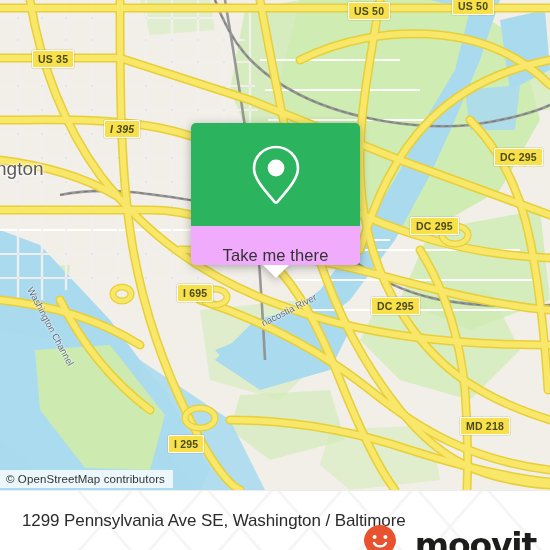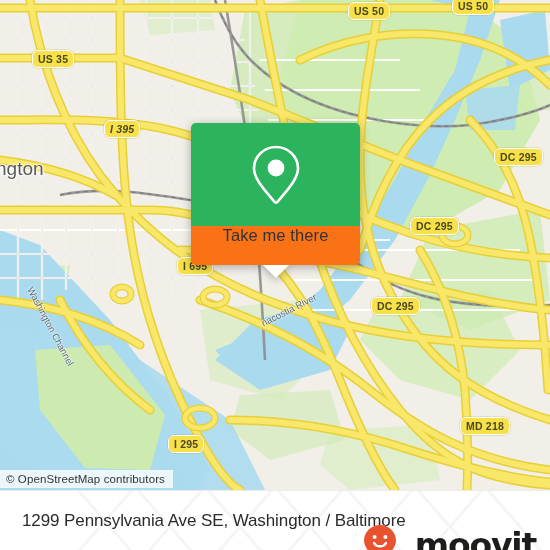--- a/index.html
+++ b/index.html
@@ -26,21 +26,21 @@
     letter-spacing:.1px;
     white-space:nowrap;
     z-index:40;
   }
 
   
   .shield{
     position:absolute;z-index:30;
     background:#f7e04a;
     border:1.5px solid #ffffff;
-    border-radius:6px;
+    border-radius:1px;
     color:#4a4a1b;
     font-size:10.5px;font-weight:bold;
     line-height:1;
     padding:2.5px 5px 3px 5px;
     white-space:nowrap;
     box-shadow:0 0 0 .5px rgba(150,140,40,.35);
     letter-spacing:.2px;
   }
 
   
@@ -66,23 +66,23 @@
     filter:drop-shadow(0 2px 5px rgba(0,0,0,.3));
   }
   .card-top{
     height:103px;
     background:#2bb35e;
     border-radius:5px 5px 0 0;
     display:flex;align-items:center;justify-content:center;
   }
   .card-bottom{
     height:39px;
-    background:#f97316;
+    background:#f0abfc;
     border-radius:0 0 5px 5px;
-    display:flex;align-items:flex-start;justify-content:center;
+    display:flex;align-items:flex-end;justify-content:center;
     position:relative;
   }
   .card-bottom .cta{
     font-size:16.5px;color:#333;letter-spacing:.1px;
   }
   .card-tail{
     position:absolute;left:50%;top:100%;
     margin-left:-13px;
     width:0;height:0;
     border-left:13px solid transparent;
@@ -248,21 +248,21 @@
     <div class="waterlabel" style="left:262px;top:318px;transform:rotate(-27deg);transform-origin:left center;">nacostia River</div>
 
     <div class="placelabel" style="left:-4px;top:158px;">ngton</div>
 
     <div class="shield" style="left:348px;top:2px;">US 50</div>
     <div class="shield" style="left:452px;top:-3px;">US 50</div>
     <div class="shield" style="left:32px;top:50px;">US 35</div>
     <div class="shield" style="left:104px;top:120px;font-style:italic;">I 395</div>
     <div class="shield" style="left:494px;top:148px;">DC 295</div>
     <div class="shield" style="left:410px;top:217px;">DC 295</div>
-    <div class="shield" style="left:177px;top:257px;">I 695</div>
+    <div class="shield" style="left:177px;top:284px;">I 695</div>
     <div class="shield" style="left:371px;top:297px;">DC 295</div>
     <div class="shield" style="left:460px;top:417px;">MD 218</div>
     <div class="shield" style="left:168px;top:435px;">I 295</div>
 
     <div class="osm-attrib">© OpenStreetMap contributors</div>
 
     <div class="card">
       <div class="card-top">
         <svg width="56" height="64" viewBox="0 0 56 64">
           <path d="M28 4 C15.8 4 6 13.6 6 25.4 C6 37 20 50.5 26.4 58.8 C27.2 59.9 28.8 59.9 29.6 58.8

